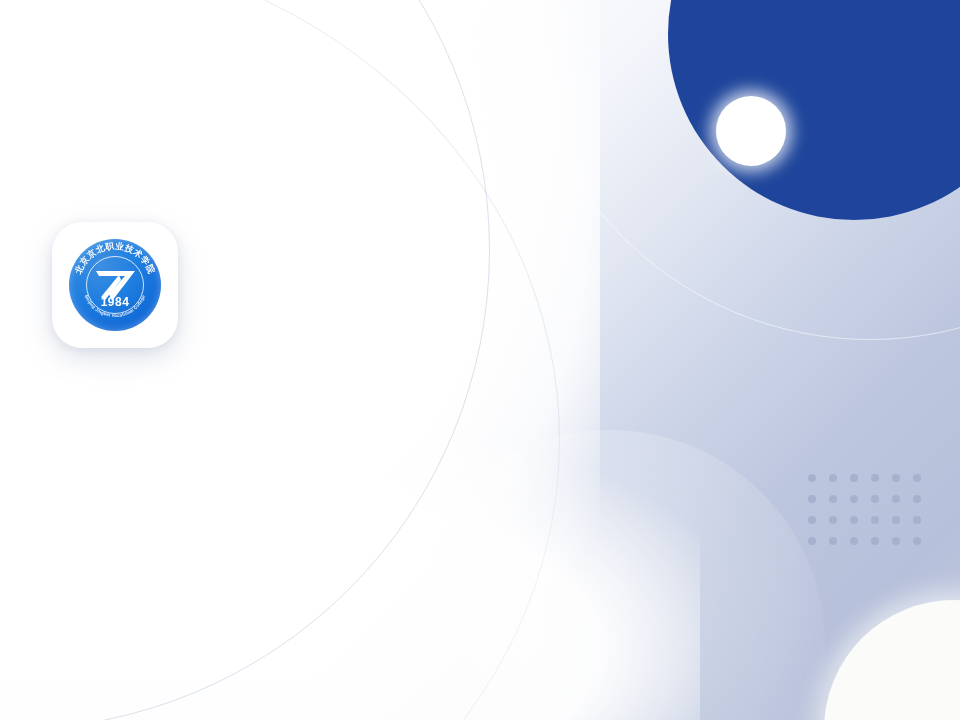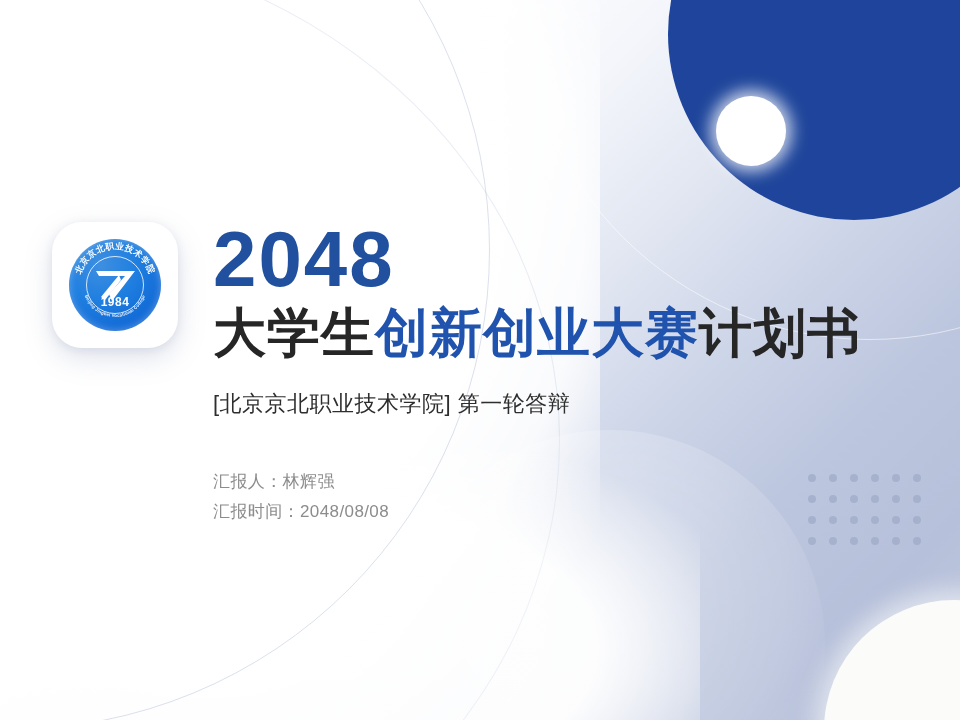--- a/index.html
+++ b/index.html
@@ -261,29 +261,15 @@
 
       <svg class="swoosh" viewBox="0 0 92 92">
         <path d="M 27,32 L 66,32 L 43,62 L 40,55 L 56,37 L 30,37 Z" fill="#ffffff"></path>
         <path d="M 32,58 L 50,36 L 52,41 L 36,61 Z" fill="#ffffff"></path>
       </svg>
 
       <div class="logo-year">1984</div>
     </div>
   </div>
 
-  <div class="content">
-    <div class="year-big">2048</div>
-
-    <div class="main-title">
-      <span class="seg-dark">大学生</span><span class="seg-blue">创新创业大赛</span><span class="seg-dark">计划书</span>
-    </div>
-
-    <div class="sub-title">[北京京北职业技术学院] 第一轮答辩</div>
-
-    <div class="meta">
-      <div class="meta-line">汇报人：林辉强</div>
-      <div class="meta-line">汇报时间：2048/08/08</div>
-    </div>
-  </div>
 
 
 </div>
 
 </body></html>

